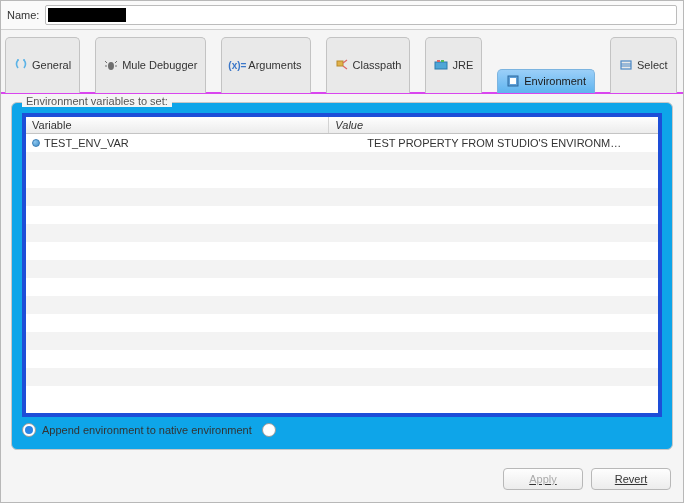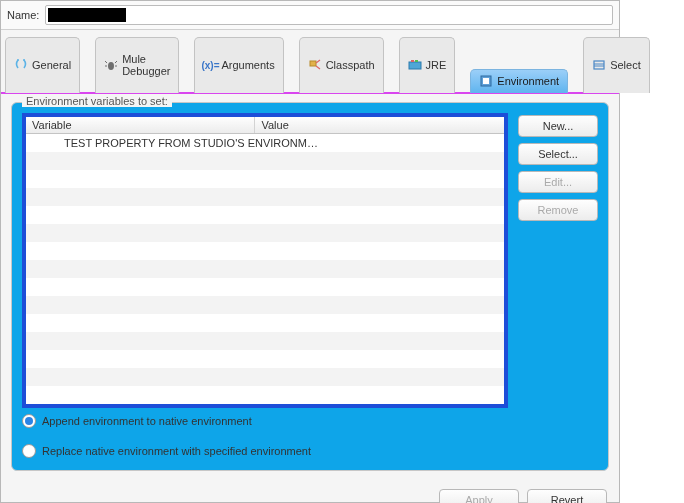--- a/index.html
+++ b/index.html
@@ -6,21 +6,21 @@
   body {
     font-family: "Lucida Grande", "Helvetica Neue", Arial, sans-serif;
     font-size: 11px;
     background: #fff;
     width: 684px;
     height: 503px;
     color: #333;
   }
   .window {
     border: 1px solid #b8b8b8;
-    width: 620px;
+    width: 684px;
     height: 503px;
     background: #f5f5f5;
     display: flex;
     flex-direction: column;
   }
   .name-row {
     display: flex;
     align-items: center;
     padding: 4px 6px;
     border-bottom: 1px solid #d0d0d0;
@@ -133,21 +133,21 @@
     border-bottom: 1px solid #c4c4c4;
     background: linear-gradient(#fefefe, #ececec);
     font-size: 11px;
   }
   .th {
     padding: 2px 6px;
     border-right: 1px solid #d3d3d3;
     color: #333;
   }
   .th.var { flex: 0 0 48%; }
-  .th.val { flex: 1; border-right: none; }
+  .th.val { flex: 1; border-right: none; font-style: italic; }
   .tbody {
     flex: 1;
     overflow: hidden;
   }
   .trow {
     display: flex;
     height: 18px;
     align-items: center;
     font-size: 11px;
   }
@@ -183,22 +183,21 @@
     cursor: pointer;
     color: #333;
   }
   .btn:disabled {
     color: #aaa;
     cursor: default;
   }
   .radio-group {
     padding-top: 6px;
     display: flex;
-    flex-direction: column;
-    gap: 16px;
+    gap: 10px;
   }
   .radio-row {
     display: flex;
     align-items: center;
     gap: 6px;
     font-size: 11px;
   }
   .radio {
     width: 14px; height: 14px;
     border: 1px solid #9a9a9a;
@@ -308,56 +307,53 @@
     <div class="group">
       <div class="group-title">Environment variables to set:</div>
       <div class="group-body">
         <div class="table-wrap">
           <div class="thead">
             <div class="th var">Variable</div>
             <div class="th val">Value</div>
           </div>
           <div class="tbody" id="tbody">
               <div class="trow">
+                <div class="tcell var">
+                  <span class="dot"></span>
+                  <span>TEST_ENV_VAR</span>
+                </div>
                 <div class="tcell val">TEST PROPERTY FROM STUDIO'S ENVIRONM…</div>
               </div>
               <div class="trow alt"></div>
               <div class="trow"></div>
               <div class="trow alt"></div>
               <div class="trow"></div>
               <div class="trow alt"></div>
               <div class="trow"></div>
               <div class="trow alt"></div>
               <div class="trow"></div>
               <div class="trow alt"></div>
               <div class="trow"></div>
               <div class="trow alt"></div>
               <div class="trow"></div>
               <div class="trow alt"></div>
               <div class="trow"></div>
             </div>
-        </div>
-        <div class="side-buttons">
-          <button class="btn">New...</button>
-          <button class="btn">Select...</button>
-          <button class="btn" disabled="">Edit...</button>
-          <button class="btn" disabled="">Remove</button>
         </div>
       </div>
 
       <div class="radio-group">
         <div class="radio-row">
           <span class="radio checked">
               <span class="radio-fill"></span>
             </span>
           <span>Append environment to native environment</span>
         </div>
         <div class="radio-row">
           <span class="radio"></span>
-          <span>Replace native environment with specified environment</span>
         </div>
       </div>
     </div>
   </div>
 
   <div class="footer">
     <button class="btn" disabled="">Apply</button>
     <button class="btn">Revert</button>
   </div>
 

